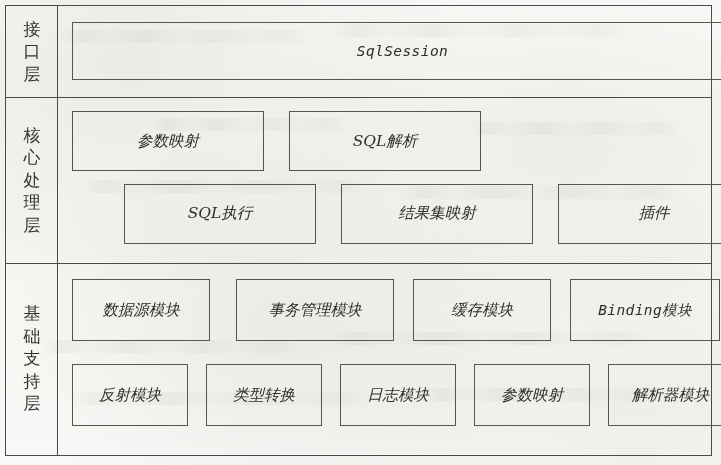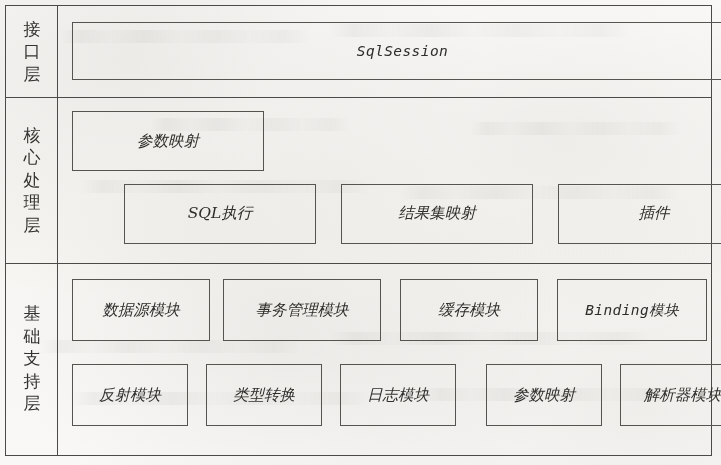--- a/index.html
+++ b/index.html
@@ -189,60 +189,63 @@
         </div>
       </div>
     </div>
 
     <div class="layer-band" style="top:91px; height:166px;">
 
       <div class="row" style="left:14px; top:14px; height:60px;">
         <div class="node-box" style="width:192px; height:60px; margin-right:25px;">
           <span class="node-label">参数映射</span>
         </div>
+        <div class="node-box" style="width:192px; height:60px;">
+          <span class="node-label">SQL解析</span>
+        </div>
       </div>
 
       <div class="row" style="left:22px; top:92px; height:49px;padding-left:44px;">
         <div class="node-box" style="width:192px; height:60px; margin-right:25px;">
           <span class="node-label">SQL执行</span>
         </div>
         <div class="node-box" style="width:192px; height:60px; margin-right:25px;">
           <span class="node-label">结果集映射</span>
         </div>
         <div class="node-box" style="width:192px; height:60px;">
           <span class="node-label">插件</span>
         </div>
       </div>
     </div>
 
     <div class="layer-band" style="top:257px; height:191px;">
 
       <div class="row" style="left:14px; top:16px; height:62px;">
-        <div class="node-box" style="width:138px; height:62px; margin-right:13px;">
+        <div class="node-box" style="width:138px; height:62px; margin-right:26px;">
           <span class="node-label">数据源模块</span>
         </div>
         <div class="node-box" style="width:158px; height:62px; margin-right:19px;">
           <span class="node-label">事务管理模块</span>
         </div>
         <div class="node-box" style="width:138px; height:62px; margin-right:19px;">
           <span class="node-label">缓存模块</span>
         </div>
         <div class="node-box" style="width:150px; height:62px;">
           <span class="node-label mono">Binding模块</span>
         </div>
       </div>
 
       <div class="row" style="left:14px; top:101px; height:62px;">
         <div class="node-box" style="width:116px; height:62px; margin-right:18px;">
           <span class="node-label">反射模块</span>
         </div>
         <div class="node-box" style="width:116px; height:62px; margin-right:18px;">
           <span class="node-label">类型转换</span>
         </div>
-        <div class="node-box" style="width:116px; height:62px; margin-right:30px;">
+        <div class="node-box" style="width:116px; height:62px; margin-right:18px;">
           <span class="node-label">日志模块</span>
         </div>
         <div class="node-box" style="width:116px; height:62px; margin-right:18px;">
           <span class="node-label">参数映射</span>
         </div>
         <div class="node-box" style="width:125px; height:62px;">
           <span class="node-label">解析器模块</span>
         </div>
       </div>
     </div>

